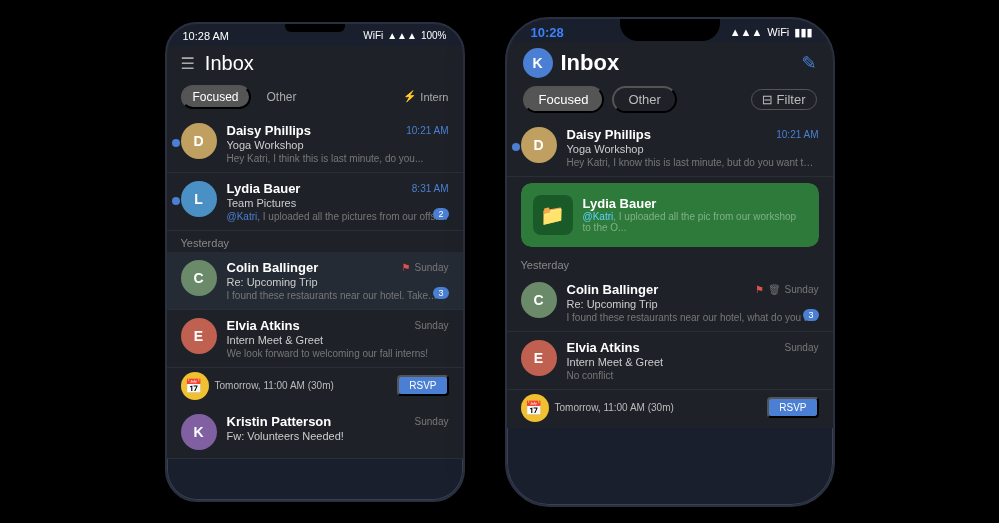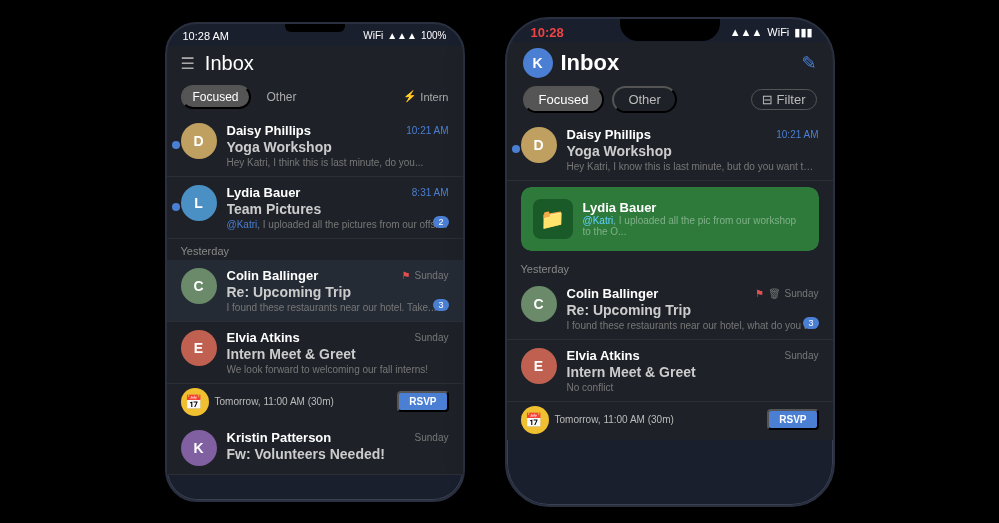--- a/index.html
+++ b/index.html
@@ -100,21 +100,21 @@
       display: flex;
       justify-content: space-between;
       align-items: center;
       padding: 6px 20px 2px;
       background: #1a1f2e;
       position: relative;
     }
 
     .ios-phone .status-bar .time {
       font-size: 13px;
-      color: #ef4444;
+      color: #3b82f6;
       font-weight: 600;
       padding-left: 4px;
     }
 
     .ios-phone .status-bar .icons {
       display: flex;
       gap: 5px;
       align-items: center;
       font-size: 11px;
       color: #fff;
@@ -323,27 +323,26 @@
 
     .email-time {
       font-size: 10px;
       color: #4a7fd4;
       flex-shrink: 0;
     }
 
     .email-time.gray { color: #777; }
 
     .subject-line {
-      font-size: 14px;
+      font-size: 11px;
       color: #ccc;
       margin-bottom: 2px;
       white-space: nowrap;
       overflow: hidden;
       text-overflow: ellipsis;
-      font-weight: bold;
     }
 
     .preview-text {
       font-size: 10px;
       color: #777;
       white-space: nowrap;
       overflow: hidden;
       text-overflow: ellipsis;
     }
 
@@ -399,21 +398,21 @@
       color: #bbb;
       flex: 1;
     }
 
     .rsvp-btn {
       background: #4a7fd4;
       color: #fff;
       font-size: 10px;
       border-radius: 4px;
       padding: 3px 10px;
-      font-weight: 700;
+      font-weight: 400;
     }
 
     
     .swipe-preview {
       position: relative;
       margin: 6px 14px;
       border-radius: 10px;
       overflow: hidden;
     }
 

